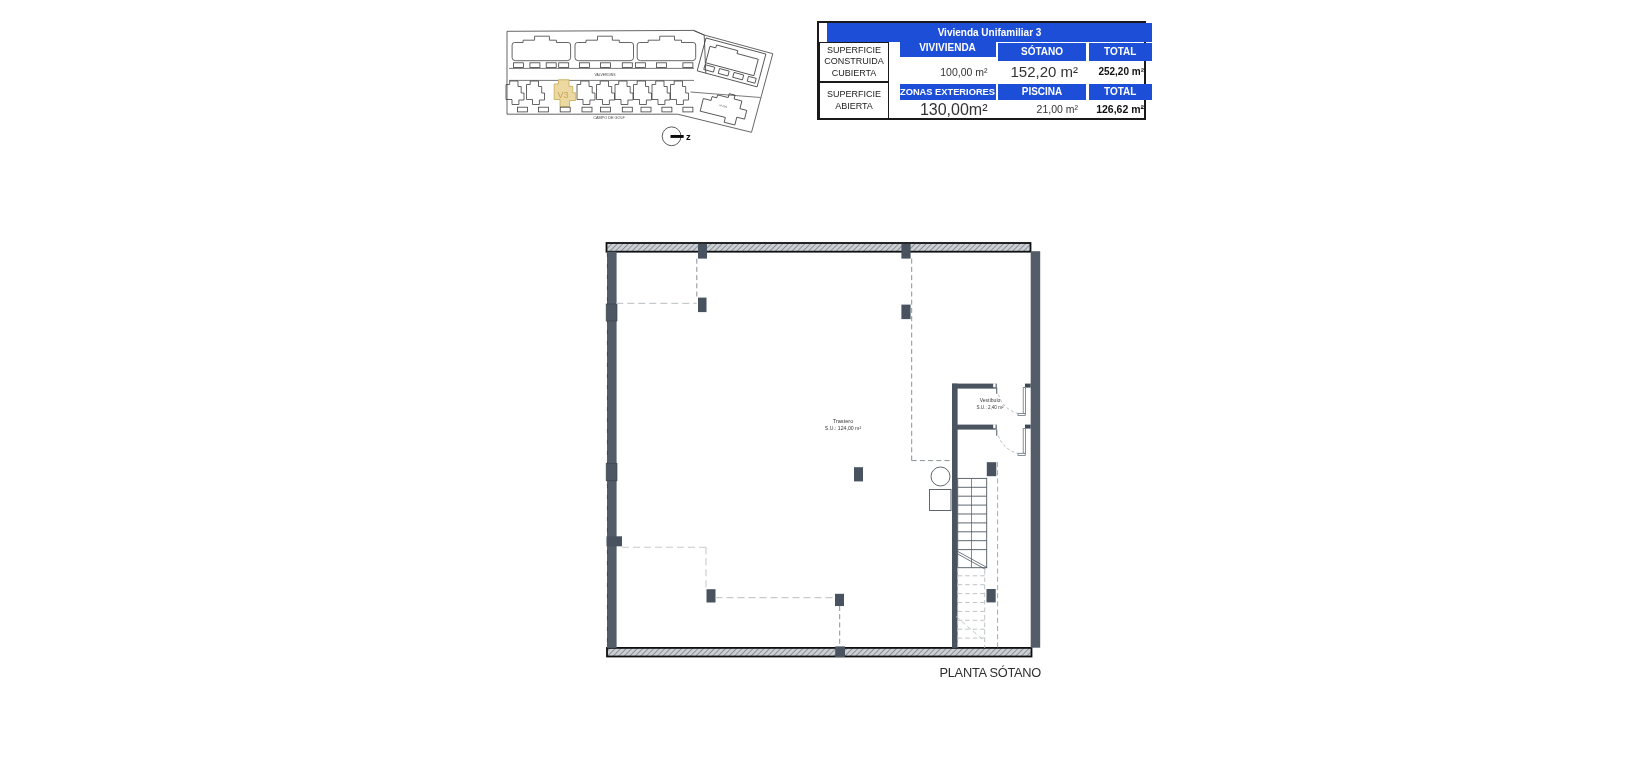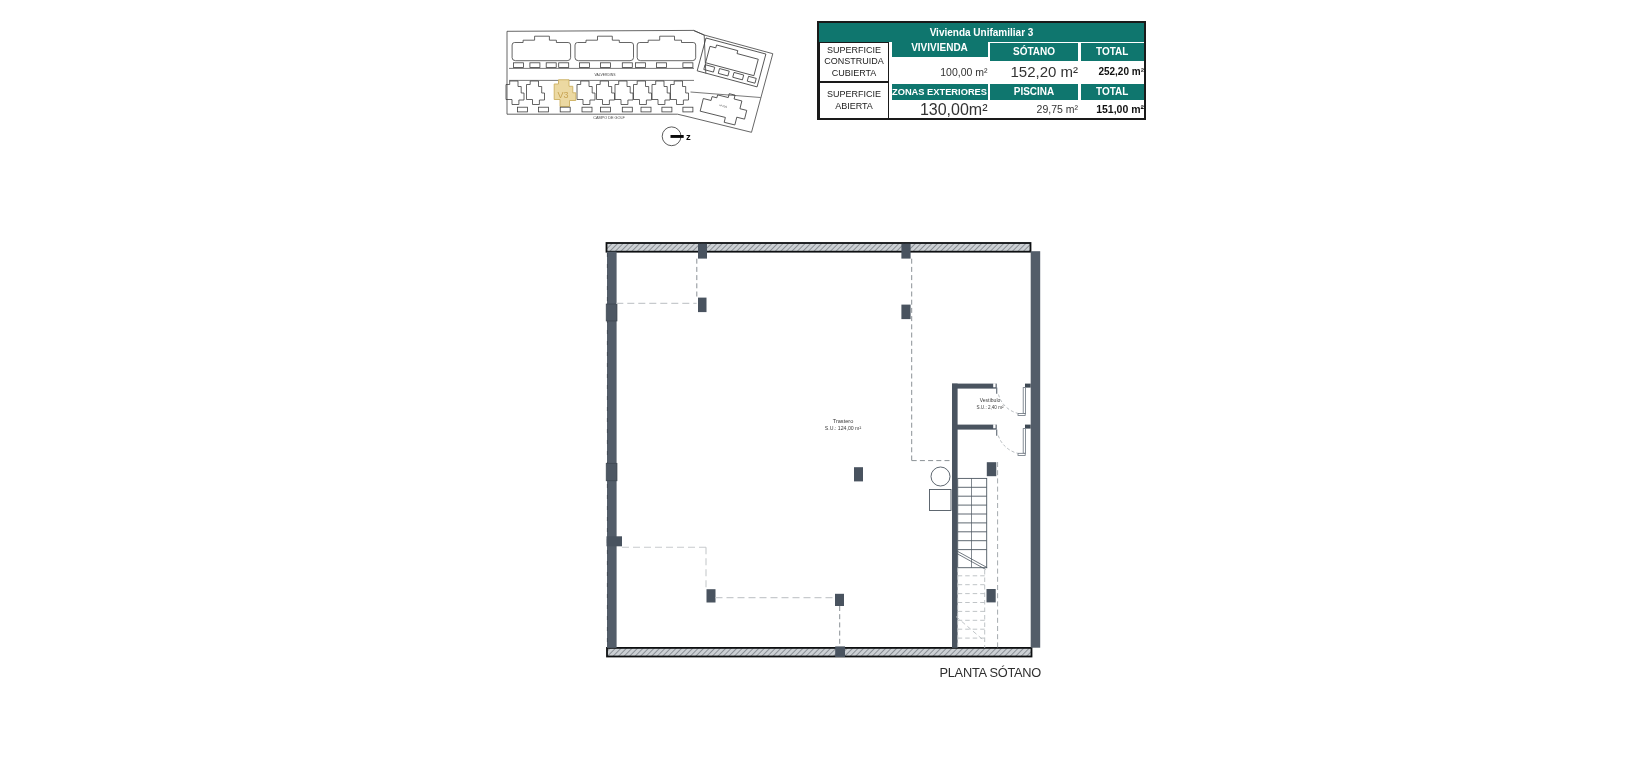--- a/index.html
+++ b/index.html
@@ -1,19 +1,19 @@
 <!DOCTYPE html>
 <html><head>
 <meta charset="utf-8">
 <style>
 html,body{margin:0;padding:0;background:#ffffff;}
 #page{position:relative;width:1638px;height:773px;overflow:hidden;background:#ffffff;font-family:"Liberation Sans",sans-serif;}
 .abs{position:absolute;}
 #tbl{position:absolute;left:817px;top:21px;width:329px;height:99px;border:2px solid #1a1a1a;box-sizing:border-box;background:#fff;}
-.gold{background:#0f766e;}
+.gold{background:#1d4ed8;margin-left:8px;}
 .cell{position:absolute;box-sizing:border-box;}
 .wt{color:#fff;font-weight:bold;text-align:center;}
 .val{color:#333;text-align:right;}
 </style>
 </head>
 <body>
 <div id="page">
 <svg class="abs" style="left:0;top:0" width="1638" height="773" viewBox="0 0 1638 773">
 <defs>
 <pattern id="hatch" patternUnits="userSpaceOnUse" width="3.9" height="3.9" patternTransform="rotate(45)">
@@ -236,17 +236,17 @@
 <div class="cell val" style="left:261.5px;top:37.5px;width:63.5px;height:22px;font-size:10px;line-height:22px;font-weight:bold;color:#111;">252,20 m²</div>
 
 <div class="cell gold wt" style="left:72.5px;top:60.5px;width:96px;height:16.5px;font-size:9.3px;line-height:16.5px;white-space:nowrap;">ZONAS EXTERIORES</div>
 
 <div class="cell gold wt" style="left:171px;top:60.5px;width:88px;height:16.5px;font-size:10px;line-height:16.5px;">PISCINA</div>
 
 <div class="cell gold wt" style="left:261.5px;top:60.5px;width:63.5px;height:16.5px;font-size:10px;line-height:16.5px;">TOTAL</div>
 
 <div class="cell val" style="left:72.5px;top:77px;width:96px;height:19px;font-size:16px;line-height:19px;">130,00m²</div>
 
-<div class="cell val" style="left:171px;top:77px;width:88px;height:19px;font-size:10.5px;line-height:19px;">29,75 m²</div>
-
-<div class="cell val" style="left:261.5px;top:77px;width:63.5px;height:19px;font-size:10.5px;line-height:19px;font-weight:bold;color:#111;">151,00 m²</div>
+<div class="cell val" style="left:171px;top:77px;width:88px;height:19px;font-size:10.5px;line-height:19px;">21,00 m²</div>
+
+<div class="cell val" style="left:261.5px;top:77px;width:63.5px;height:19px;font-size:10.5px;line-height:19px;font-weight:bold;color:#111;">126,62 m²</div>
 </div>
 </div>
 
 </body></html>

